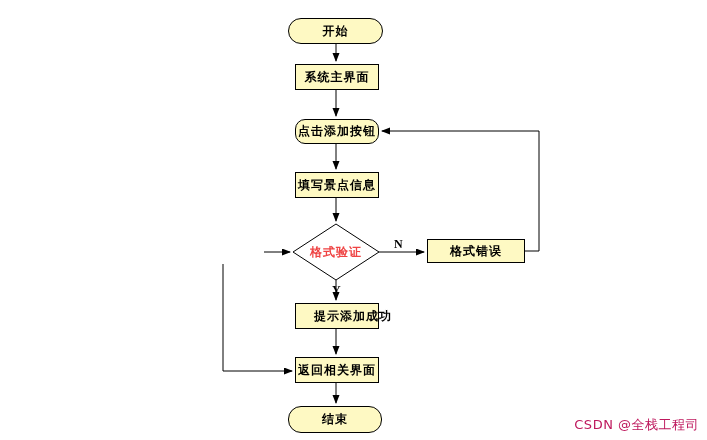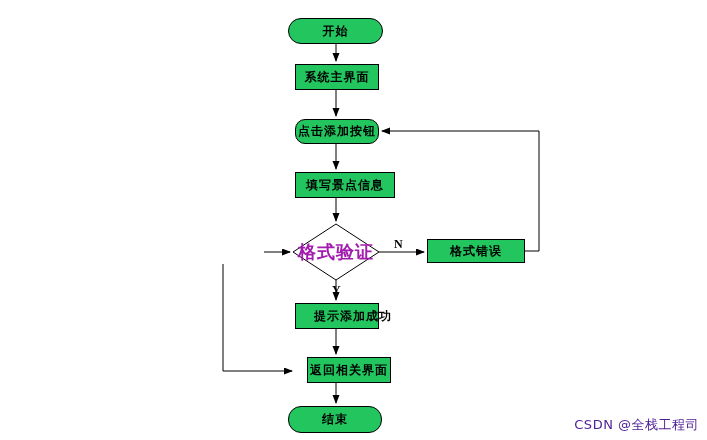--- a/index.html
+++ b/index.html
@@ -7,46 +7,46 @@
     position:relative;
     width:707px;height:440px;
     background:#ffffff;
     overflow:hidden;
     font-family:"DejaVu Sans","Liberation Sans",sans-serif;
   }
   svg.wires{position:absolute;left:0;top:0;width:707px;height:440px;}
   .node{
     position:absolute;
     display:flex;align-items:center;justify-content:center;
-    background:#22c55e;
+    background:#fef9c3;
     border:1px solid #000000;
     font-size:12px;font-weight:bold;color:#000000;
     letter-spacing:1px;
     box-sizing:border-box;
     white-space:nowrap;
   }
   .terminal{border-radius:13px;}
   .diamond-label{
     position:absolute;
     display:flex;align-items:center;justify-content:center;
-    font-size:18px;font-weight:bold;color:#a21caf;
+    font-size:12px;font-weight:bold;color:#ef4444;
     letter-spacing:1px;
     background:transparent;border:none;
   }
   .edge-label{
     position:absolute;
     font-family:"Liberation Serif","DejaVu Serif",serif;
     font-size:12px;font-weight:bold;color:#000000;
     line-height:1;
   }
   .watermark{
     position:absolute;
     right:8px;top:416px;
     font-size:13px;
-    color:#4c1d95;
+    color:#be185d;
     letter-spacing:0.5px;
   }
 </style>
 </head>
 <body>
 
 <div class="canvas">
 
   <svg class="wires" viewBox="0 0 707 440" xmlns="http://www.w3.org/2000/svg">
     <defs>
@@ -75,38 +75,38 @@
   </div>
 
   <div class="node" style="left:295px;top:64px;width:84px;height:26px;">
     <span>系统主界面</span>
   </div>
 
   <div class="node" style="left:295px;top:119px;width:84px;height:25px;border-radius:10px;">
     <span>点击添加按钮</span>
   </div>
 
-  <div class="node" style="left:295px;top:172px;width:100px;height:26px;">
+  <div class="node" style="left:295px;top:172px;width:84px;height:26px;">
     <span>填写景点信息</span>
   </div>
 
   <div class="diamond-label" style="left:293px;top:224px;width:86px;height:56px;">
     <span>格式验证</span>
   </div>
 
 
   <div class="node" style="left:427px;top:239px;width:98px;height:24px;text-align:center;">
     <span>格式错误</span>
   </div>
 
   <div class="node" style="left:295px;top:303px;width:84px;height:26px;padding-left:32px;">
     <span>提示添加成功</span>
   </div>
 
-  <div class="node" style="left:307px;top:357px;width:84px;height:26px;">
+  <div class="node" style="left:295px;top:357px;width:84px;height:26px;">
     <span>返回相关界面</span>
   </div>
 
   <div class="node terminal" style="left:288px;top:406px;width:94px;height:27px;text-align:center;">
     <span>结束</span>
   </div>
 
   <span class="edge-label" style="left:394px;top:238px;">N</span>
 
   <span class="edge-label" style="left:332px;top:284px;">Y</span>

